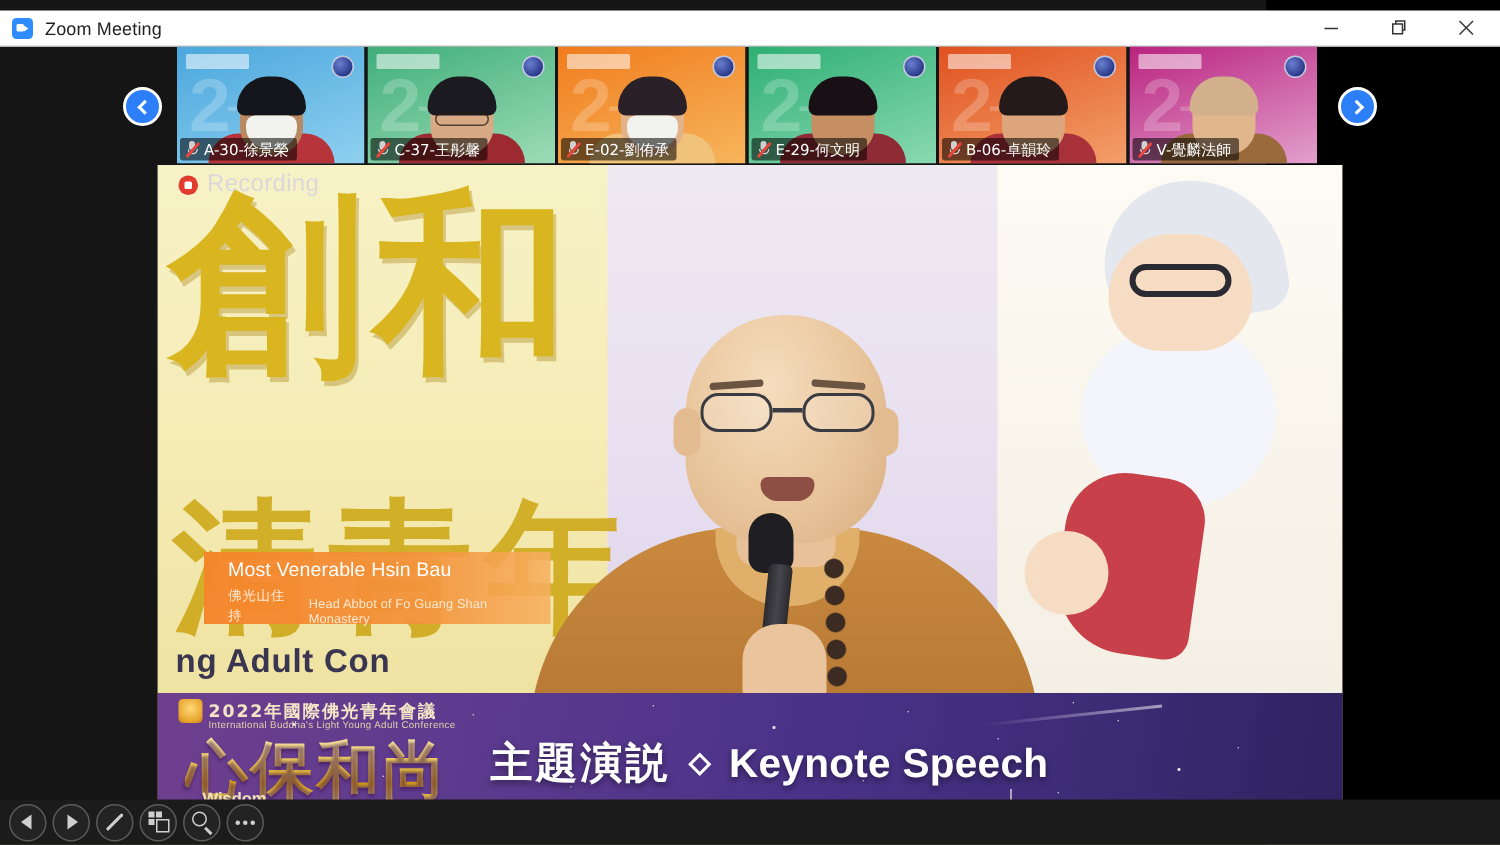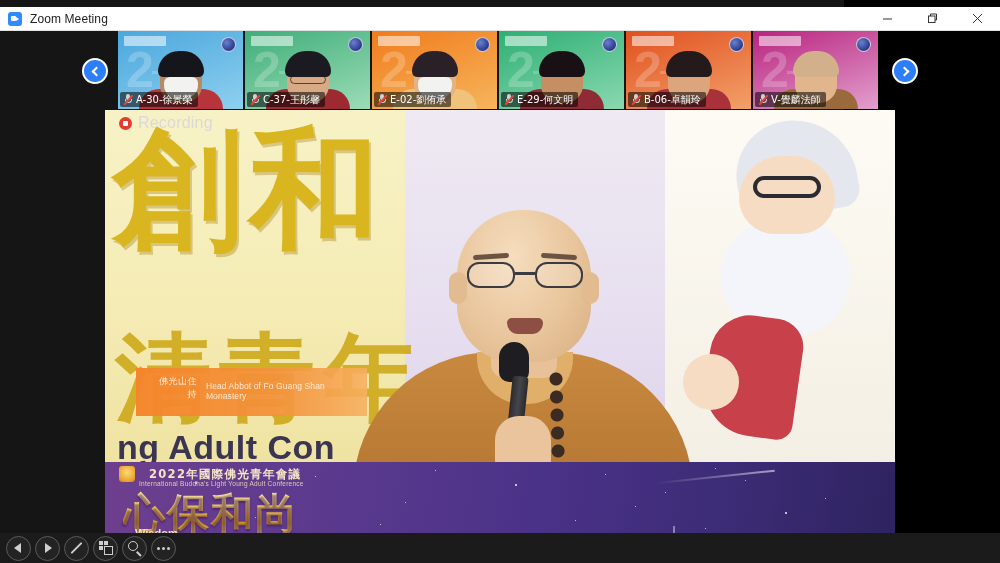--- a/index.html
+++ b/index.html
@@ -203,21 +203,21 @@
   }
   .bd-giant2 {
     position: absolute; left: 10px; top: 220px;
     font-size: 96px; font-weight: 900; color: #cfa91b;
     letter-spacing: 8px; line-height: 1;
     font-family: "DejaVu Sans", "Liberation Sans", sans-serif;
     opacity: .9; white-space: nowrap;
   }
   .bd-latin {
     position: absolute; left: 12px; top: 318px;
-    font-size: 34px; font-weight: 700; color: #3a3550;
+    font-size: 22px; font-weight: 700; color: #3a3550;
     letter-spacing: .5px; white-space: nowrap;
   }
   
   .cartoon-hat {
     position: absolute; right: 40px; top: 10px;
     width: 120px; height: 95px;
     background: #e5e7ee;
     border-radius: 60px 70px 20px 40px;
     transform: rotate(-10deg);
   }
@@ -324,21 +324,21 @@
     background: linear-gradient(90deg, rgba(245,132,42,.96) 0%, rgba(243,146,58,.94) 60%, rgba(247,176,96,.88) 100%);
     padding: 4px 8px 0 16px;
   }
   .np-row1 { display: flex; align-items: flex-end; gap: 6px; }
   .np-cn {
     font-size: 18px; font-weight: 700; color: #fff; letter-spacing: 1px;
     font-family: "DejaVu Sans", "Liberation Sans", sans-serif; line-height: 1.1;
   }
   .np-en { font-size: 13px; color: #fff; font-weight: 500; letter-spacing: .1px; padding-bottom: 1px;}
   .np-row2 { display: flex; align-items: flex-end; gap: 9px; margin-top: 3px; }
-  .np-cn2 { font-size: 9px; color: #ffe9d2; font-family: "DejaVu Sans","Liberation Sans",sans-serif; letter-spacing: .5px; text-align: right;}
+  .np-cn2 { font-size: 9px; color: #ffe9d2; font-family: "DejaVu Sans","Liberation Sans",sans-serif; letter-spacing: .5px;}
   .np-en2 { font-size: 8.5px; color: #ffe9d2; letter-spacing: .1px;}
 
   
   .recording {
     position: absolute; left: 8px; top: 2px;
     display: flex; align-items: center; gap: 6px;
     padding: 2px 6px;
   }
   .rec-dot {
     width: 13px; height: 13px; border-radius: 50%;
@@ -364,21 +364,21 @@
     transform: rotate(-6deg);
   }
   .band .sparkle {
     position: absolute; left: 560px; top: 64px; width: 18px; height: 18px;
     background:
       linear-gradient(90deg, transparent 45%, rgba(255,255,255,.9) 50%, transparent 55%),
       linear-gradient(0deg, transparent 45%, rgba(255,255,255,.9) 50%, transparent 55%);
   }
   .conf-logo {
     position: absolute; left: 14px; top: 4px;
-    display: flex; align-items: center; gap: 14px;
+    display: flex; align-items: center; gap: 4px;
   }
   .conf-mark {
     width: 16px; height: 16px; border-radius: 3px;
     background: radial-gradient(circle at 50% 40%, #ffd97a 0%, #e8a52b 70%, #b9761a 100%);
   }
   .conf-cn {
     font-size: 11.5px; font-weight: 700; color: #f3e6c6; letter-spacing: 1.3px;
     font-family: "DejaVu Sans","Liberation Sans",sans-serif;
   }
   .conf-en {
@@ -663,20 +663,21 @@
       </div>
       <div class="sp-mouth"></div>
       <div class="sp-beads"></div>
       <div class="mic-head"></div>
       <div class="mic-stick"></div>
       <div class="sp-hand"></div>
     </div>
 
     <div class="nameplate">
       <div class="np-row1">
+        <div class="np-en">Most Venerable Hsin Bau</div>
       </div>
       <div class="np-row2">
         <div class="np-cn2">佛光山住持</div>
         <div class="np-en2">Head Abbot of Fo Guang Shan Monastery</div>
       </div>
     </div>
 
     <div class="recording">
       <div class="rec-dot"></div>
       <div class="rec-label">Recording</div>
@@ -713,20 +714,25 @@
         <div class="conf-cn">2022年國際佛光青年會議</div>
       </div>
       <div class="conf-en">International Buddha's Light Young Adult Conference</div>
 
       <div class="title-cn">心保和尚</div>
       <div class="title-en">
         <div>Wisdom</div>
         <div>and Innovation</div>
       </div>
 
+      <div class="keynote">
+        <div class="kn-cn">主題演説</div>
+        <div class="kn-dia"></div>
+        <div class="kn-en">Keynote Speech</div>
+      </div>
     </div>
 
     <div class="stage-label">
       <div class="bars">
         <i style="height:3px"></i>
           <i style="height:5px"></i>
           <i style="height:7px"></i>
           <i style="height:9px"></i>
           <i style="height:11px"></i>
       </div>

